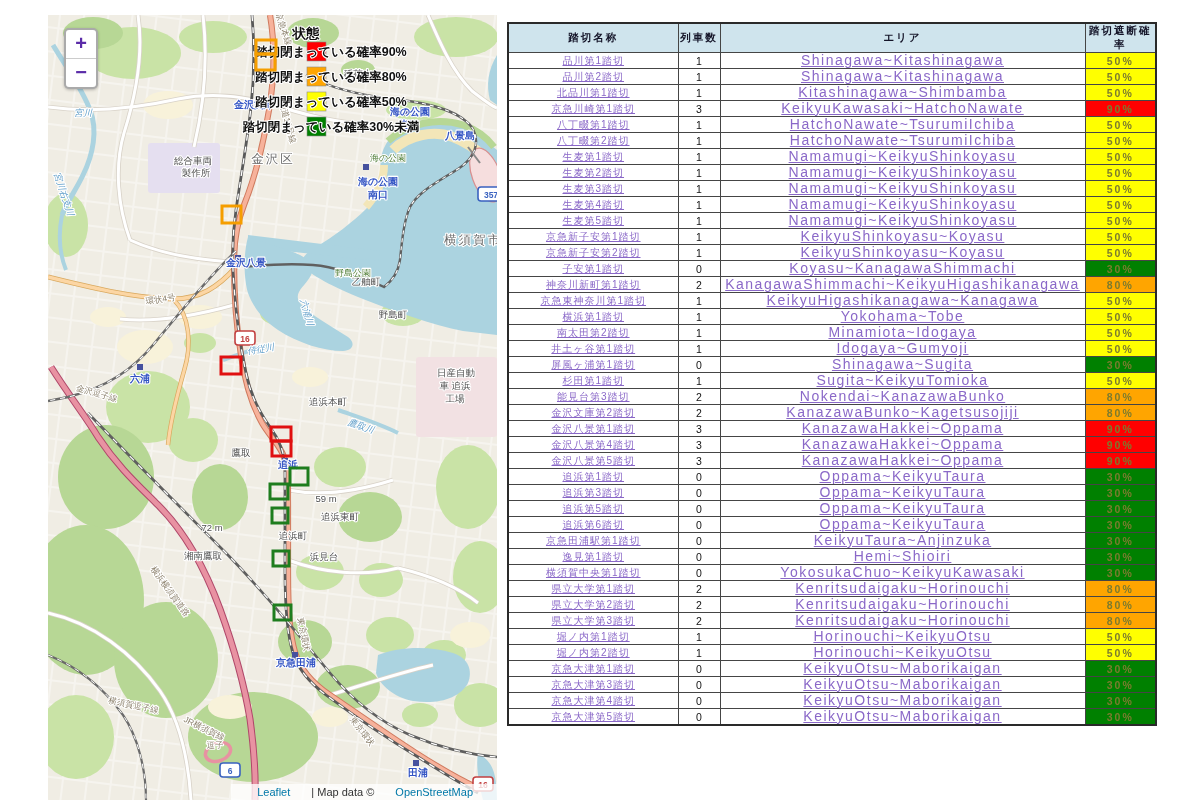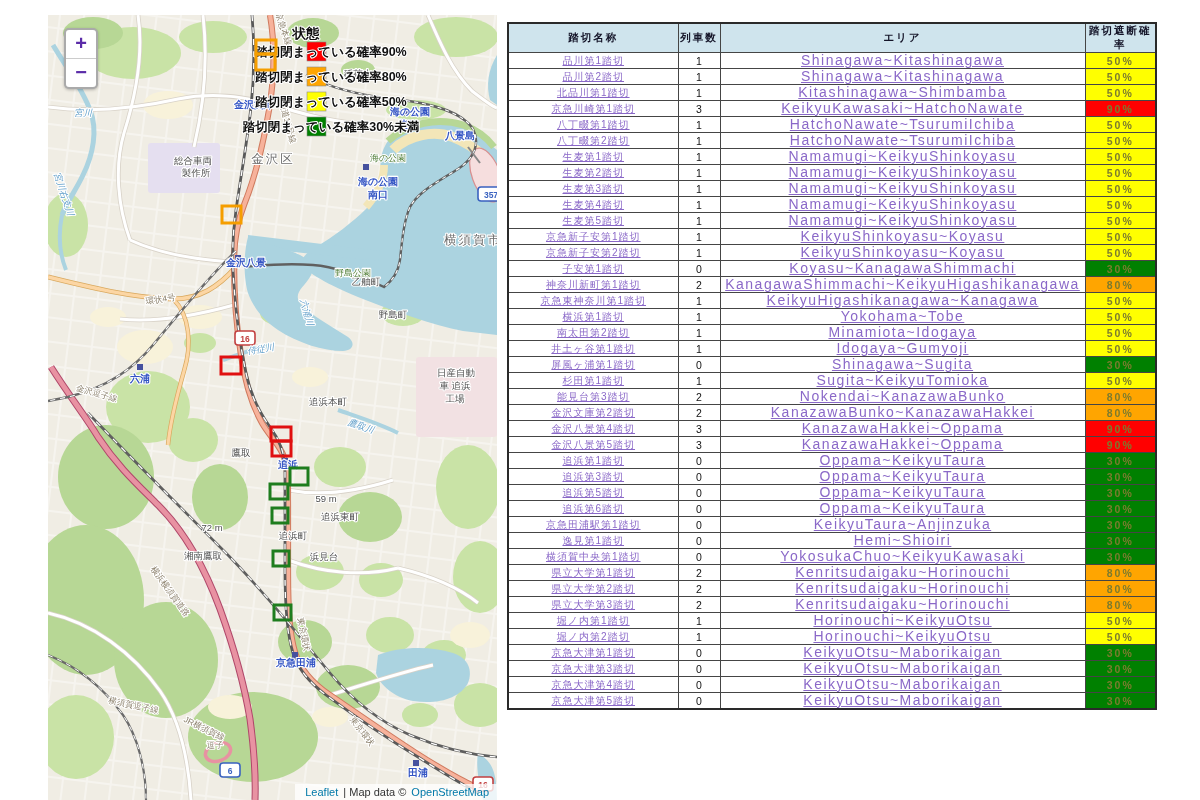--- a/index.html
+++ b/index.html
@@ -8,21 +8,21 @@
   
   .map{position:absolute;left:48px;top:15px;width:449px;height:785px;background:#f0ede4;overflow:hidden;}
   .map svg{position:absolute;left:0;top:0;}
   .zoomctl{position:absolute;left:16px;top:13px;width:30px;border:2px solid rgba(100,100,100,.55);
            border-radius:5px;background:#fff;z-index:6;box-shadow:0 1px 3px rgba(0,0,0,.25);}
   .zbtn{width:100%;height:28px;line-height:27px;text-align:center;color:#5b2ca8;
         font-size:20px;font-weight:bold;cursor:pointer;user-select:none;}
   .zbtn:first-child{border-bottom:1px solid #ccc;}
   .attr{position:absolute;right:0;bottom:0;background:rgba(255,255,255,.78);font-size:11px;
         padding:2px 6px 2px 8px;color:#333;z-index:6;white-space:nowrap;}
-  .attr a{color:#0078a8;text-decoration:none;cursor:pointer;margin:0 2px;}
+  .attr a{color:#0078a8;text-decoration:none;cursor:pointer;margin:0 18px;}
   
   .map text{paint-order:stroke;stroke:#ffffff;stroke-width:2.2px;stroke-linejoin:round;
             text-anchor:middle;font-family:"Liberation Sans",sans-serif;}
   .st{font-size:10px;font-weight:bold;fill:#3354c4;}
   .big{font-size:12.5px;fill:#6d6d6d;letter-spacing:2px;}
   .pl{font-size:9.5px;fill:#4f4f4f;}
   .pk{font-size:9px;fill:#4f7d36;}
   .wt{font-size:9px;font-style:italic;fill:#5d9cc8;}
   .rd{font-size:8.5px;fill:#8a7f6a;}
   .lgt{font-size:13.5px;font-weight:bold;fill:#101010;stroke-width:3px;}
@@ -466,22 +466,28 @@
         </tr>
         <tr>
           <td><a>能見台第3踏切</a></td>
           <td>2</td>
           <td class="area"><a>Nokendai~KanazawaBunko</a></td>
           <td class="prob" style="background: rgb(255, 165, 0);">80%</td>
         </tr>
         <tr>
           <td><a>金沢文庫第2踏切</a></td>
           <td>2</td>
-          <td class="area"><a>KanazawaBunko~KanazawaHakkei</a></td>
+          <td class="area"><a>KanazawaBunko~Kagetsusojiji</a></td>
           <td class="prob" style="background: rgb(255, 165, 0);">80%</td>
+        </tr>
+        <tr>
+          <td><a>金沢八景第1踏切</a></td>
+          <td>3</td>
+          <td class="area"><a>KanazawaHakkei~Oppama</a></td>
+          <td class="prob" style="background: rgb(255, 0, 0);">90%</td>
         </tr>
         <tr>
           <td><a>金沢八景第4踏切</a></td>
           <td>3</td>
           <td class="area"><a>KanazawaHakkei~Oppama</a></td>
           <td class="prob" style="background: rgb(255, 0, 0);">90%</td>
         </tr>
         <tr>
           <td><a>金沢八景第5踏切</a></td>
           <td>3</td>

